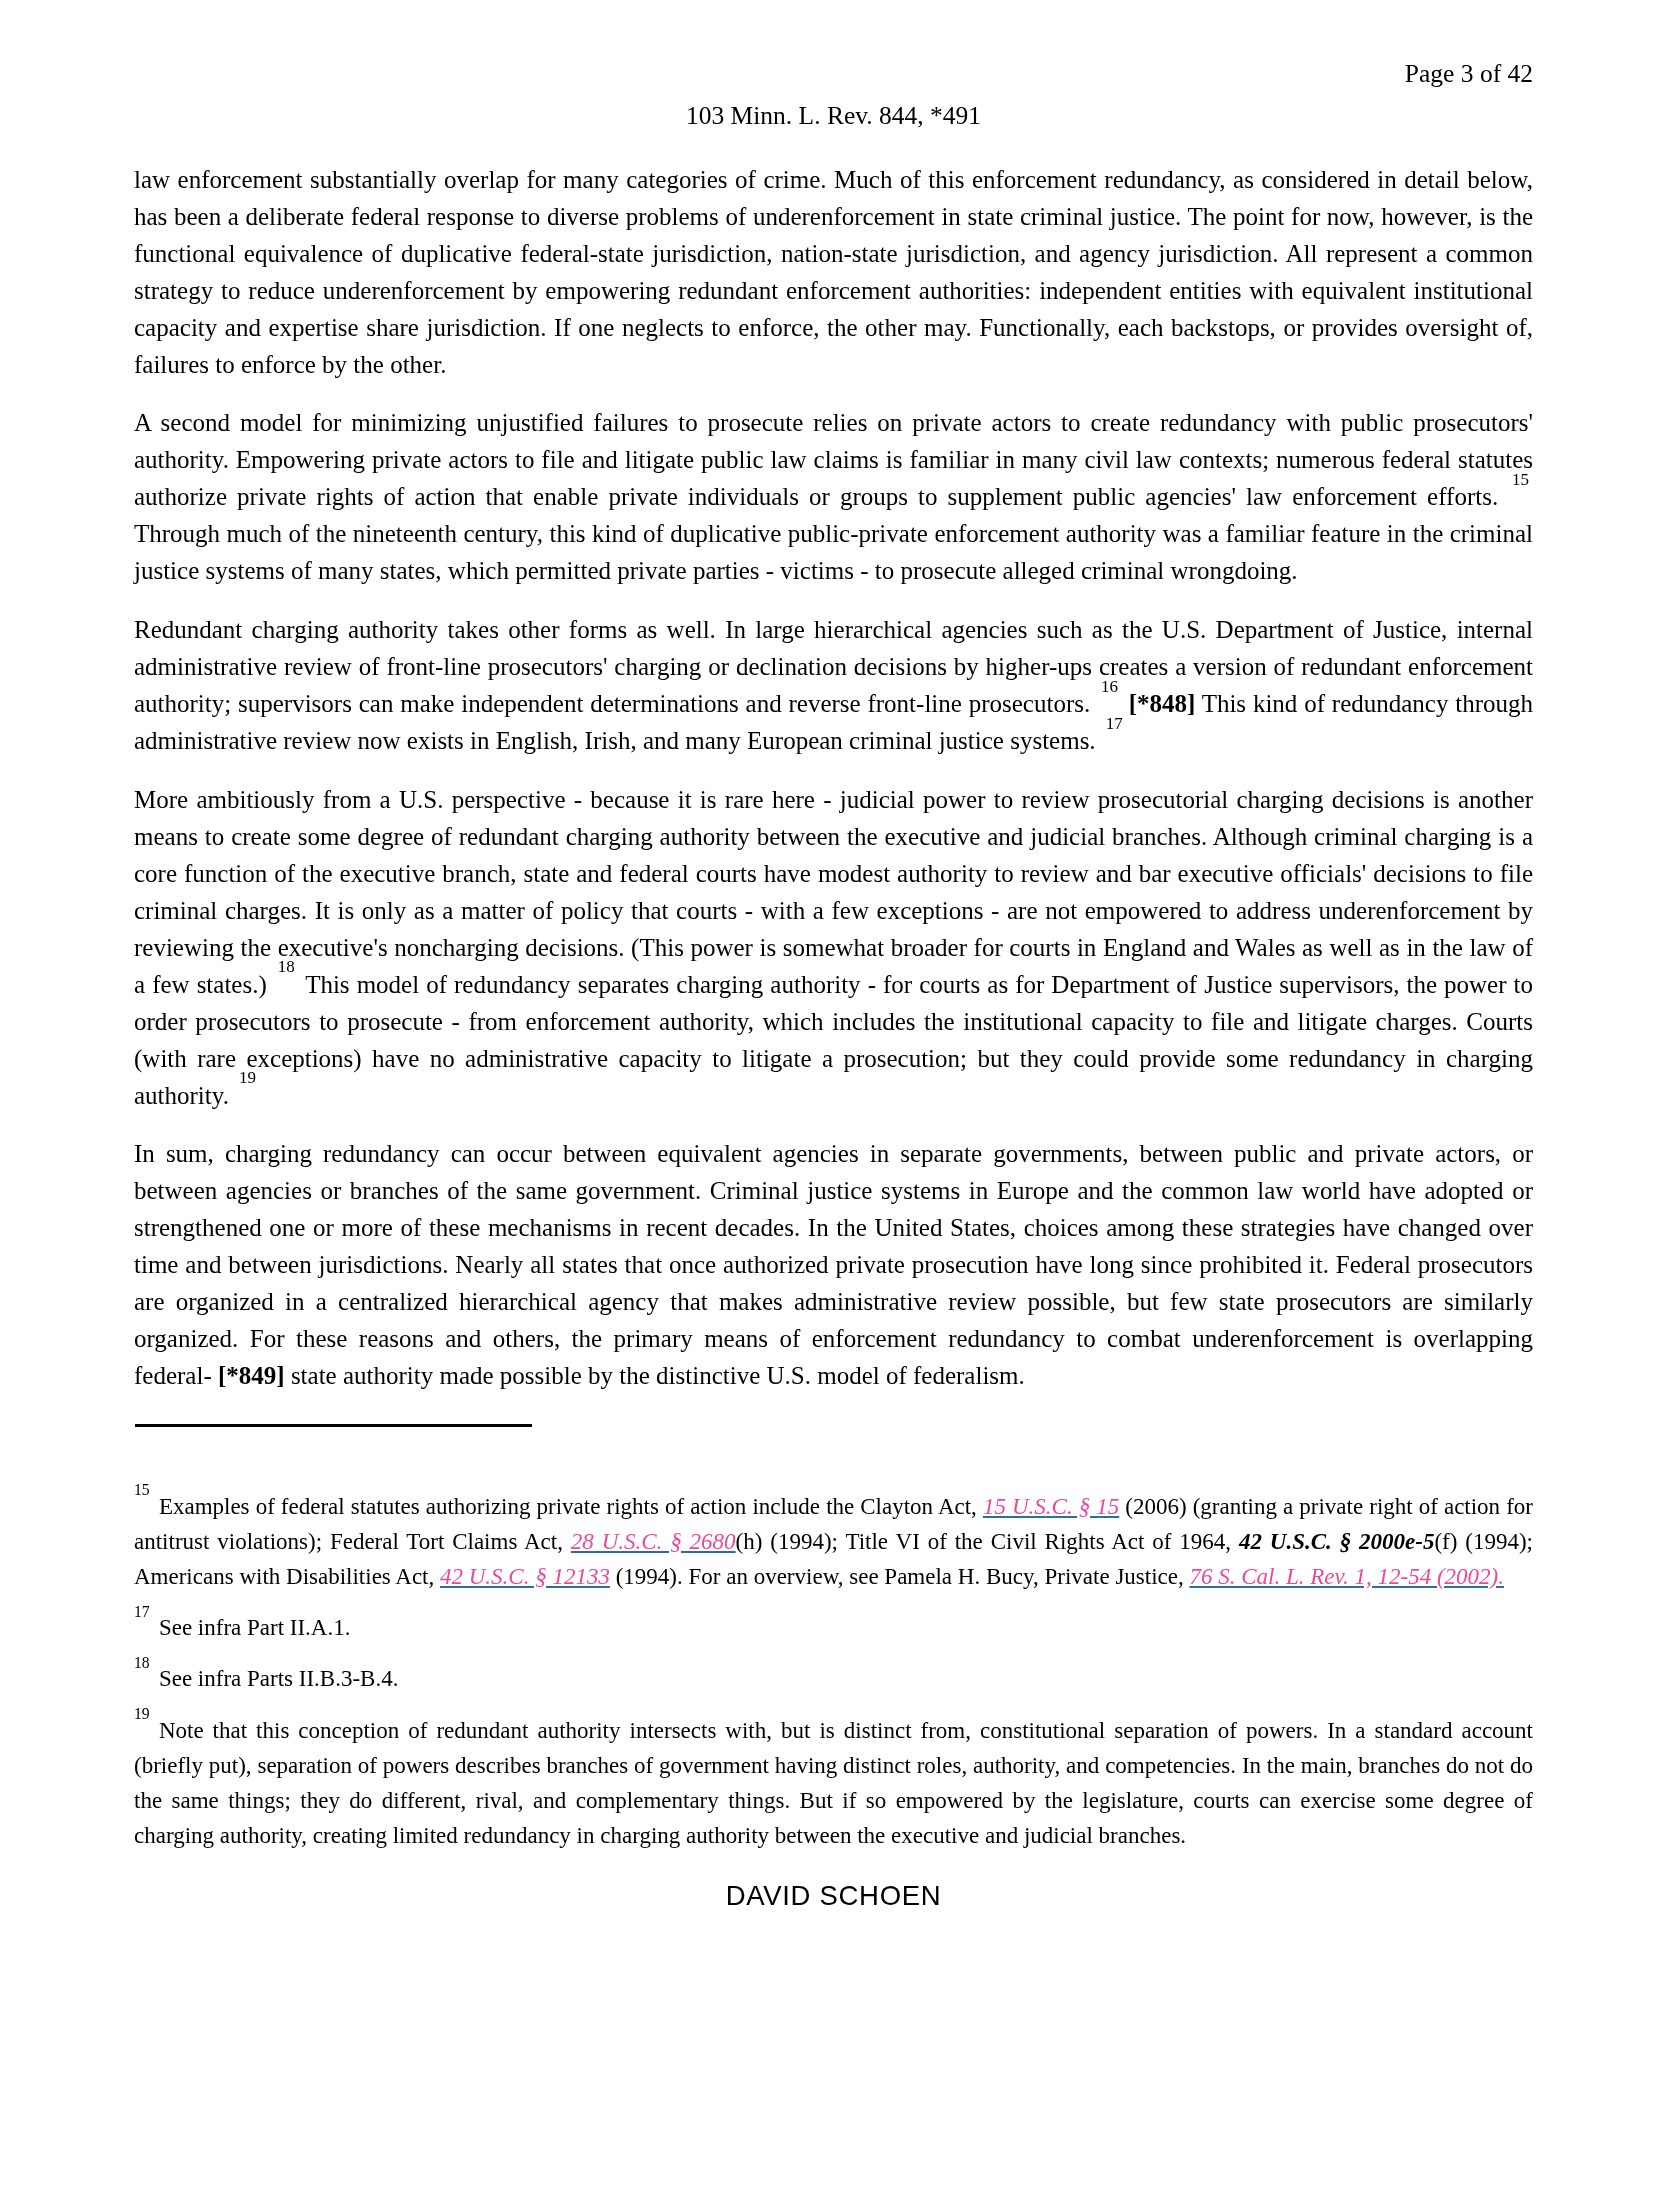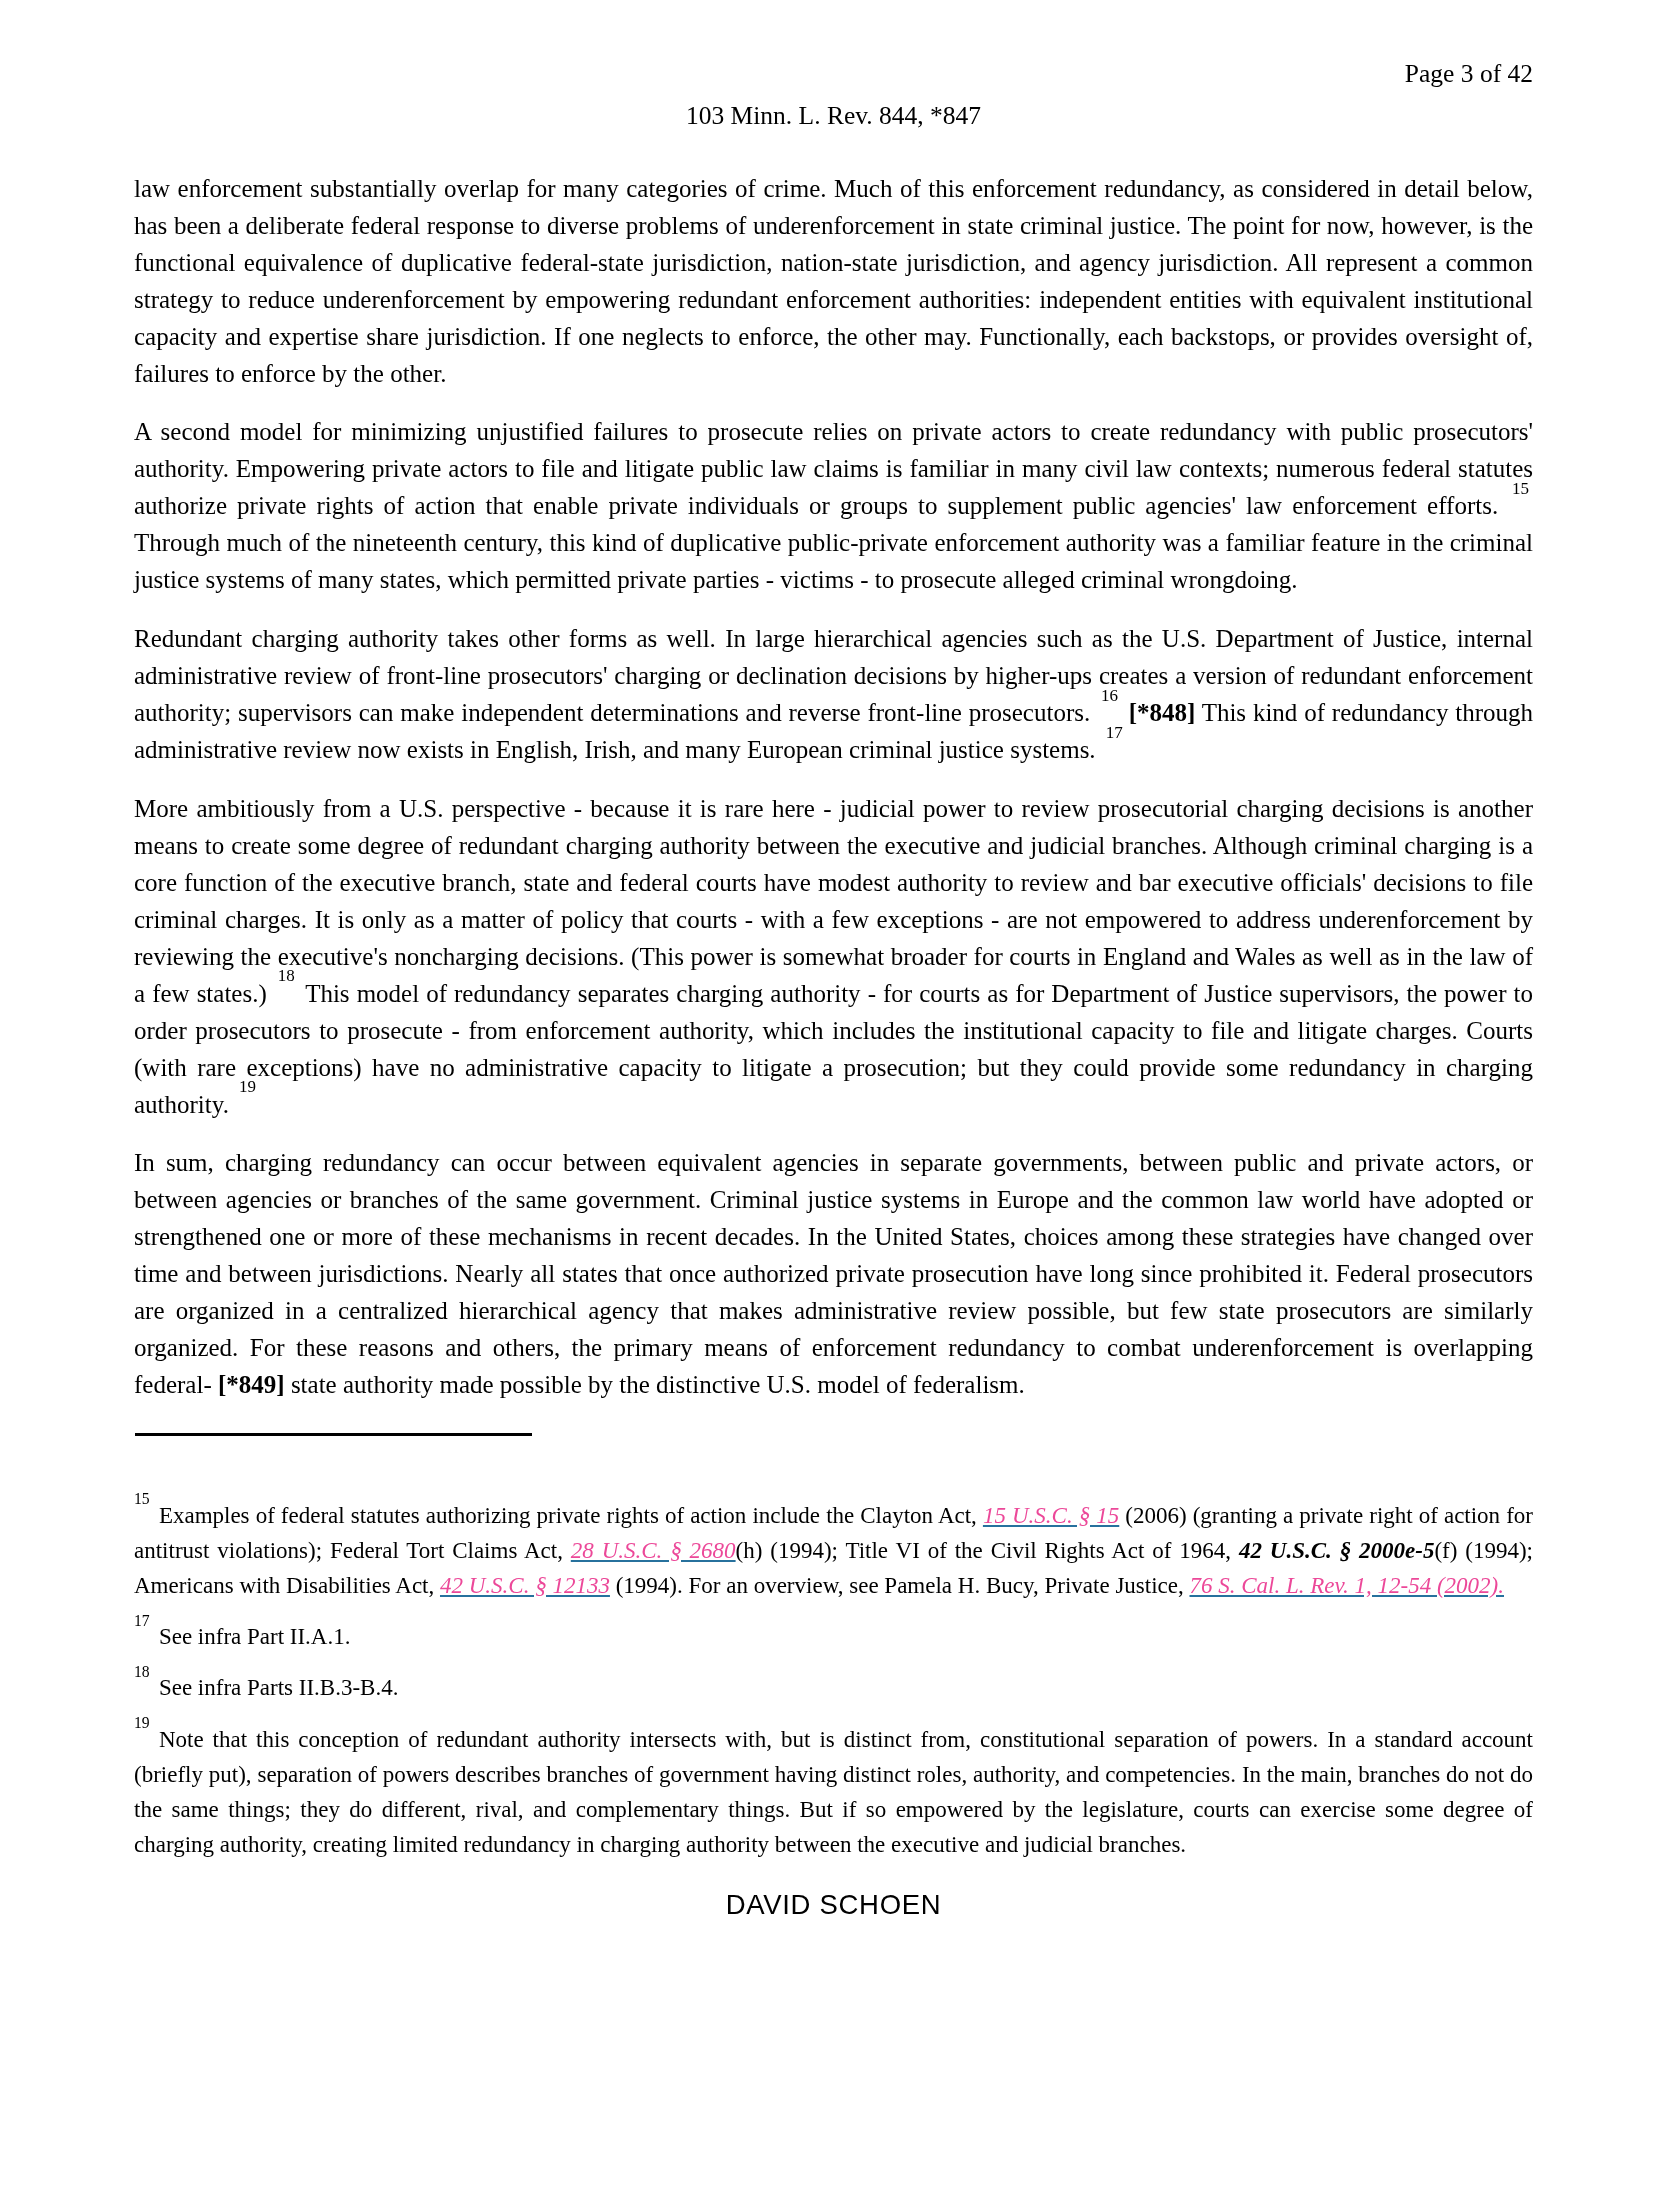--- a/index.html
+++ b/index.html
@@ -19,21 +19,21 @@
     font-size: 25.5px;
     line-height: 30px;
   }
   .citation {
     text-align: center;
     font-size: 25.5px;
     line-height: 30px;
     margin-top: 11.8px;
   }
   .article {
-    margin-top: 39px;
+    margin-top: 30px;
     font-size: 25px;
     line-height: 37px;
     text-align: justify;
   }
   .article p { margin: 0 0 21.6px 0; }
   sup.fn-ref {
     font-size: 17px;
     line-height: 0;
     position: relative;
     top: -11px;
@@ -77,21 +77,21 @@
     font-size: 35px;
   }
 </style>
 </head>
 <body>
 
 <div class="page">
 
   <div class="page-indicator">Page 3 of 42</div>
 
-  <div class="citation">103 Minn. L. Rev. 844, *847</div>
+  <div class="citation">103 Minn. L. Rev. 844, *491</div>
 
   <div class="article">
 
     <p><span>law enforcement substantially overlap for many categories of crime. Much of this enforcement redundancy, as considered in detail below, has been a deliberate federal response to diverse problems of underenforcement in state criminal justice. The point for now, however, is the functional equivalence of duplicative federal-state jurisdiction, nation-state jurisdiction, and agency jurisdiction. All represent a common strategy to reduce underenforcement by empowering redundant enforcement authorities: independent entities with equivalent institutional capacity and expertise share jurisdiction. If one neglects to enforce, the other may. Functionally, each backstops, or provides oversight of, failures to enforce by the other.</span></p>
 
     <p><span>A second model for minimizing unjustified failures to prosecute relies on private actors to create redundancy with public prosecutors' authority. Empowering private actors to file and litigate public law claims is familiar in many civil law contexts; numerous federal statutes authorize private rights of action that enable private individuals or groups to supplement public agencies' law enforcement efforts. </span><sup class="fn-ref">15</sup><span> Through much of the nineteenth century, this kind of duplicative public-private enforcement authority was a familiar feature in the criminal justice systems of many states, which permitted private parties - victims - to prosecute alleged criminal wrongdoing.</span></p>
 
     <p><span>Redundant charging authority takes other forms as well. In large hierarchical agencies such as the U.S. Department of Justice, internal administrative review of front-line prosecutors' charging or declination decisions by higher-ups creates a version of redundant enforcement authority; supervisors can make independent determinations and reverse front-line prosecutors. </span><sup class="fn-ref">16</sup><span> </span><span class="bold-ref">[*848]</span><span> This kind of redundancy through administrative review now exists in English, Irish, and many European criminal justice systems. </span><sup class="fn-ref">17</sup></p>
 
     <p><span>More ambitiously from a U.S. perspective - because it is rare here - judicial power to review prosecutorial charging decisions is another means to create some degree of redundant charging authority between the executive and judicial branches. Although criminal charging is a core function of the executive branch, state and federal courts have modest authority to review and bar executive officials' decisions to file criminal charges. It is only as a matter of policy that courts - with a few exceptions - are not empowered to address underenforcement by reviewing the executive's noncharging decisions. (This power is somewhat broader for courts in England and Wales as well as in the law of a few states.) </span><sup class="fn-ref">18</sup><span> This model of redundancy separates charging authority - for courts as for Department of Justice supervisors, the power to order prosecutors to prosecute - from enforcement authority, which includes the institutional capacity to file and litigate charges. Courts (with rare exceptions) have no administrative capacity to litigate a prosecution; but they could provide some redundancy in charging authority. </span><sup class="fn-ref">19</sup></p>

